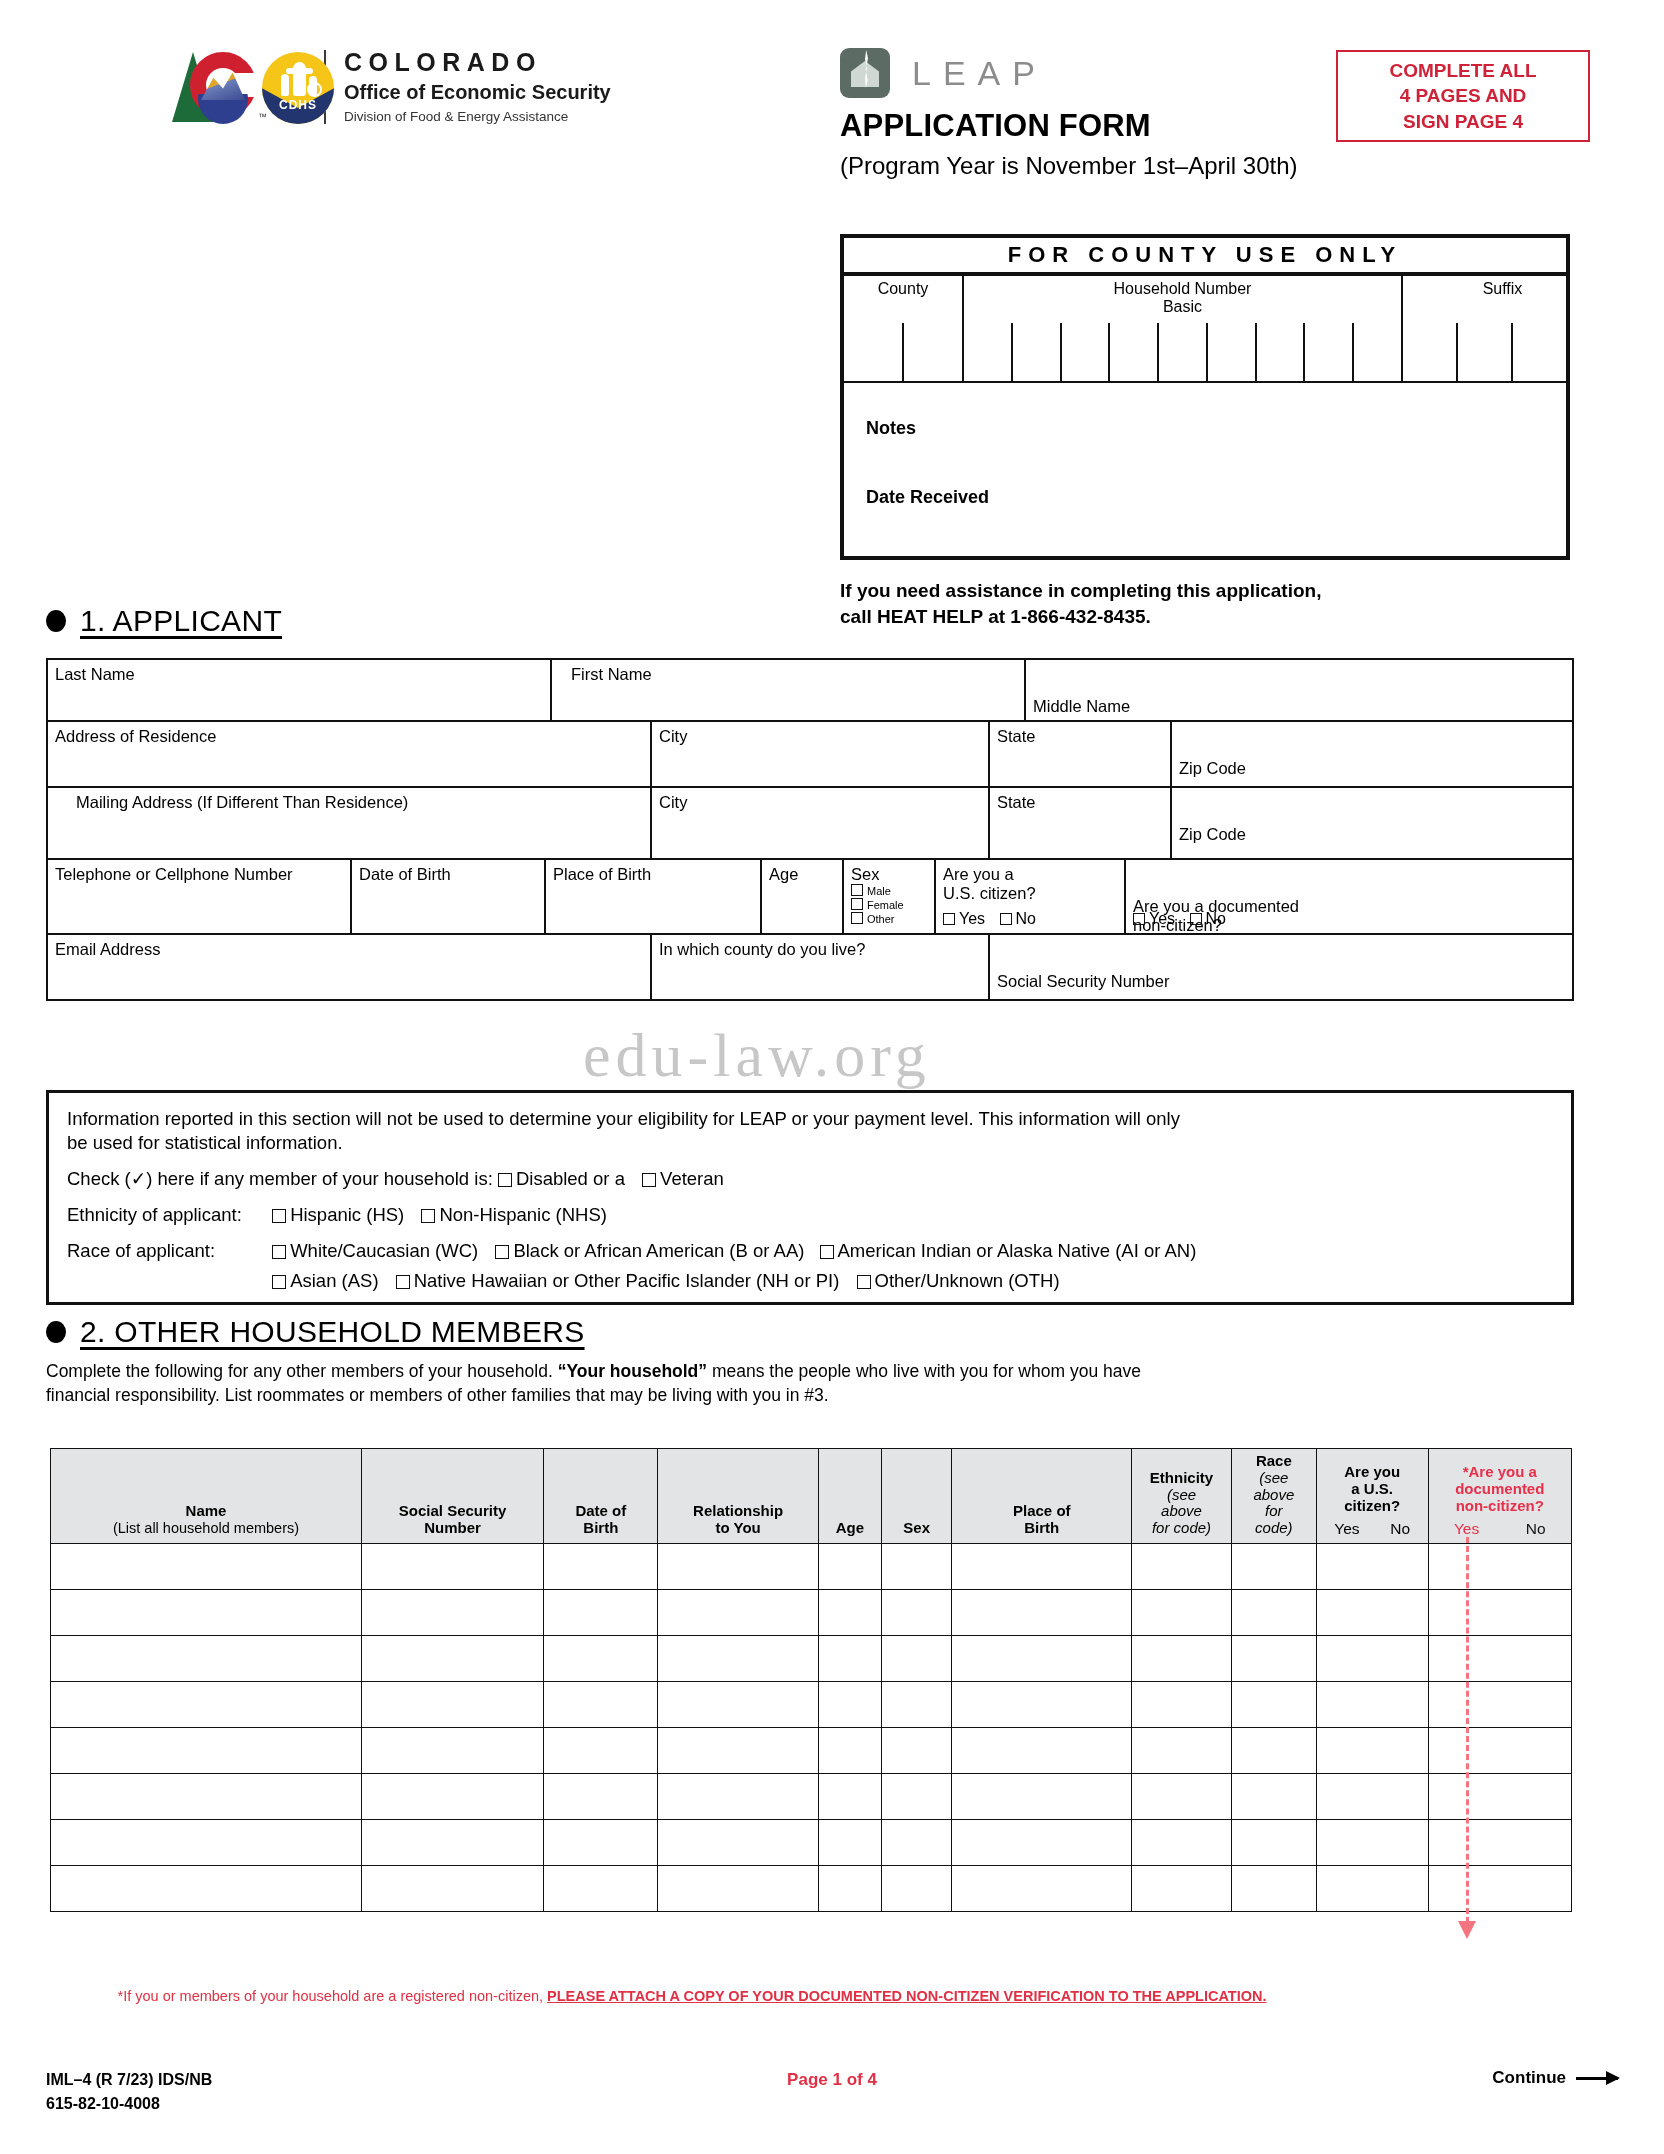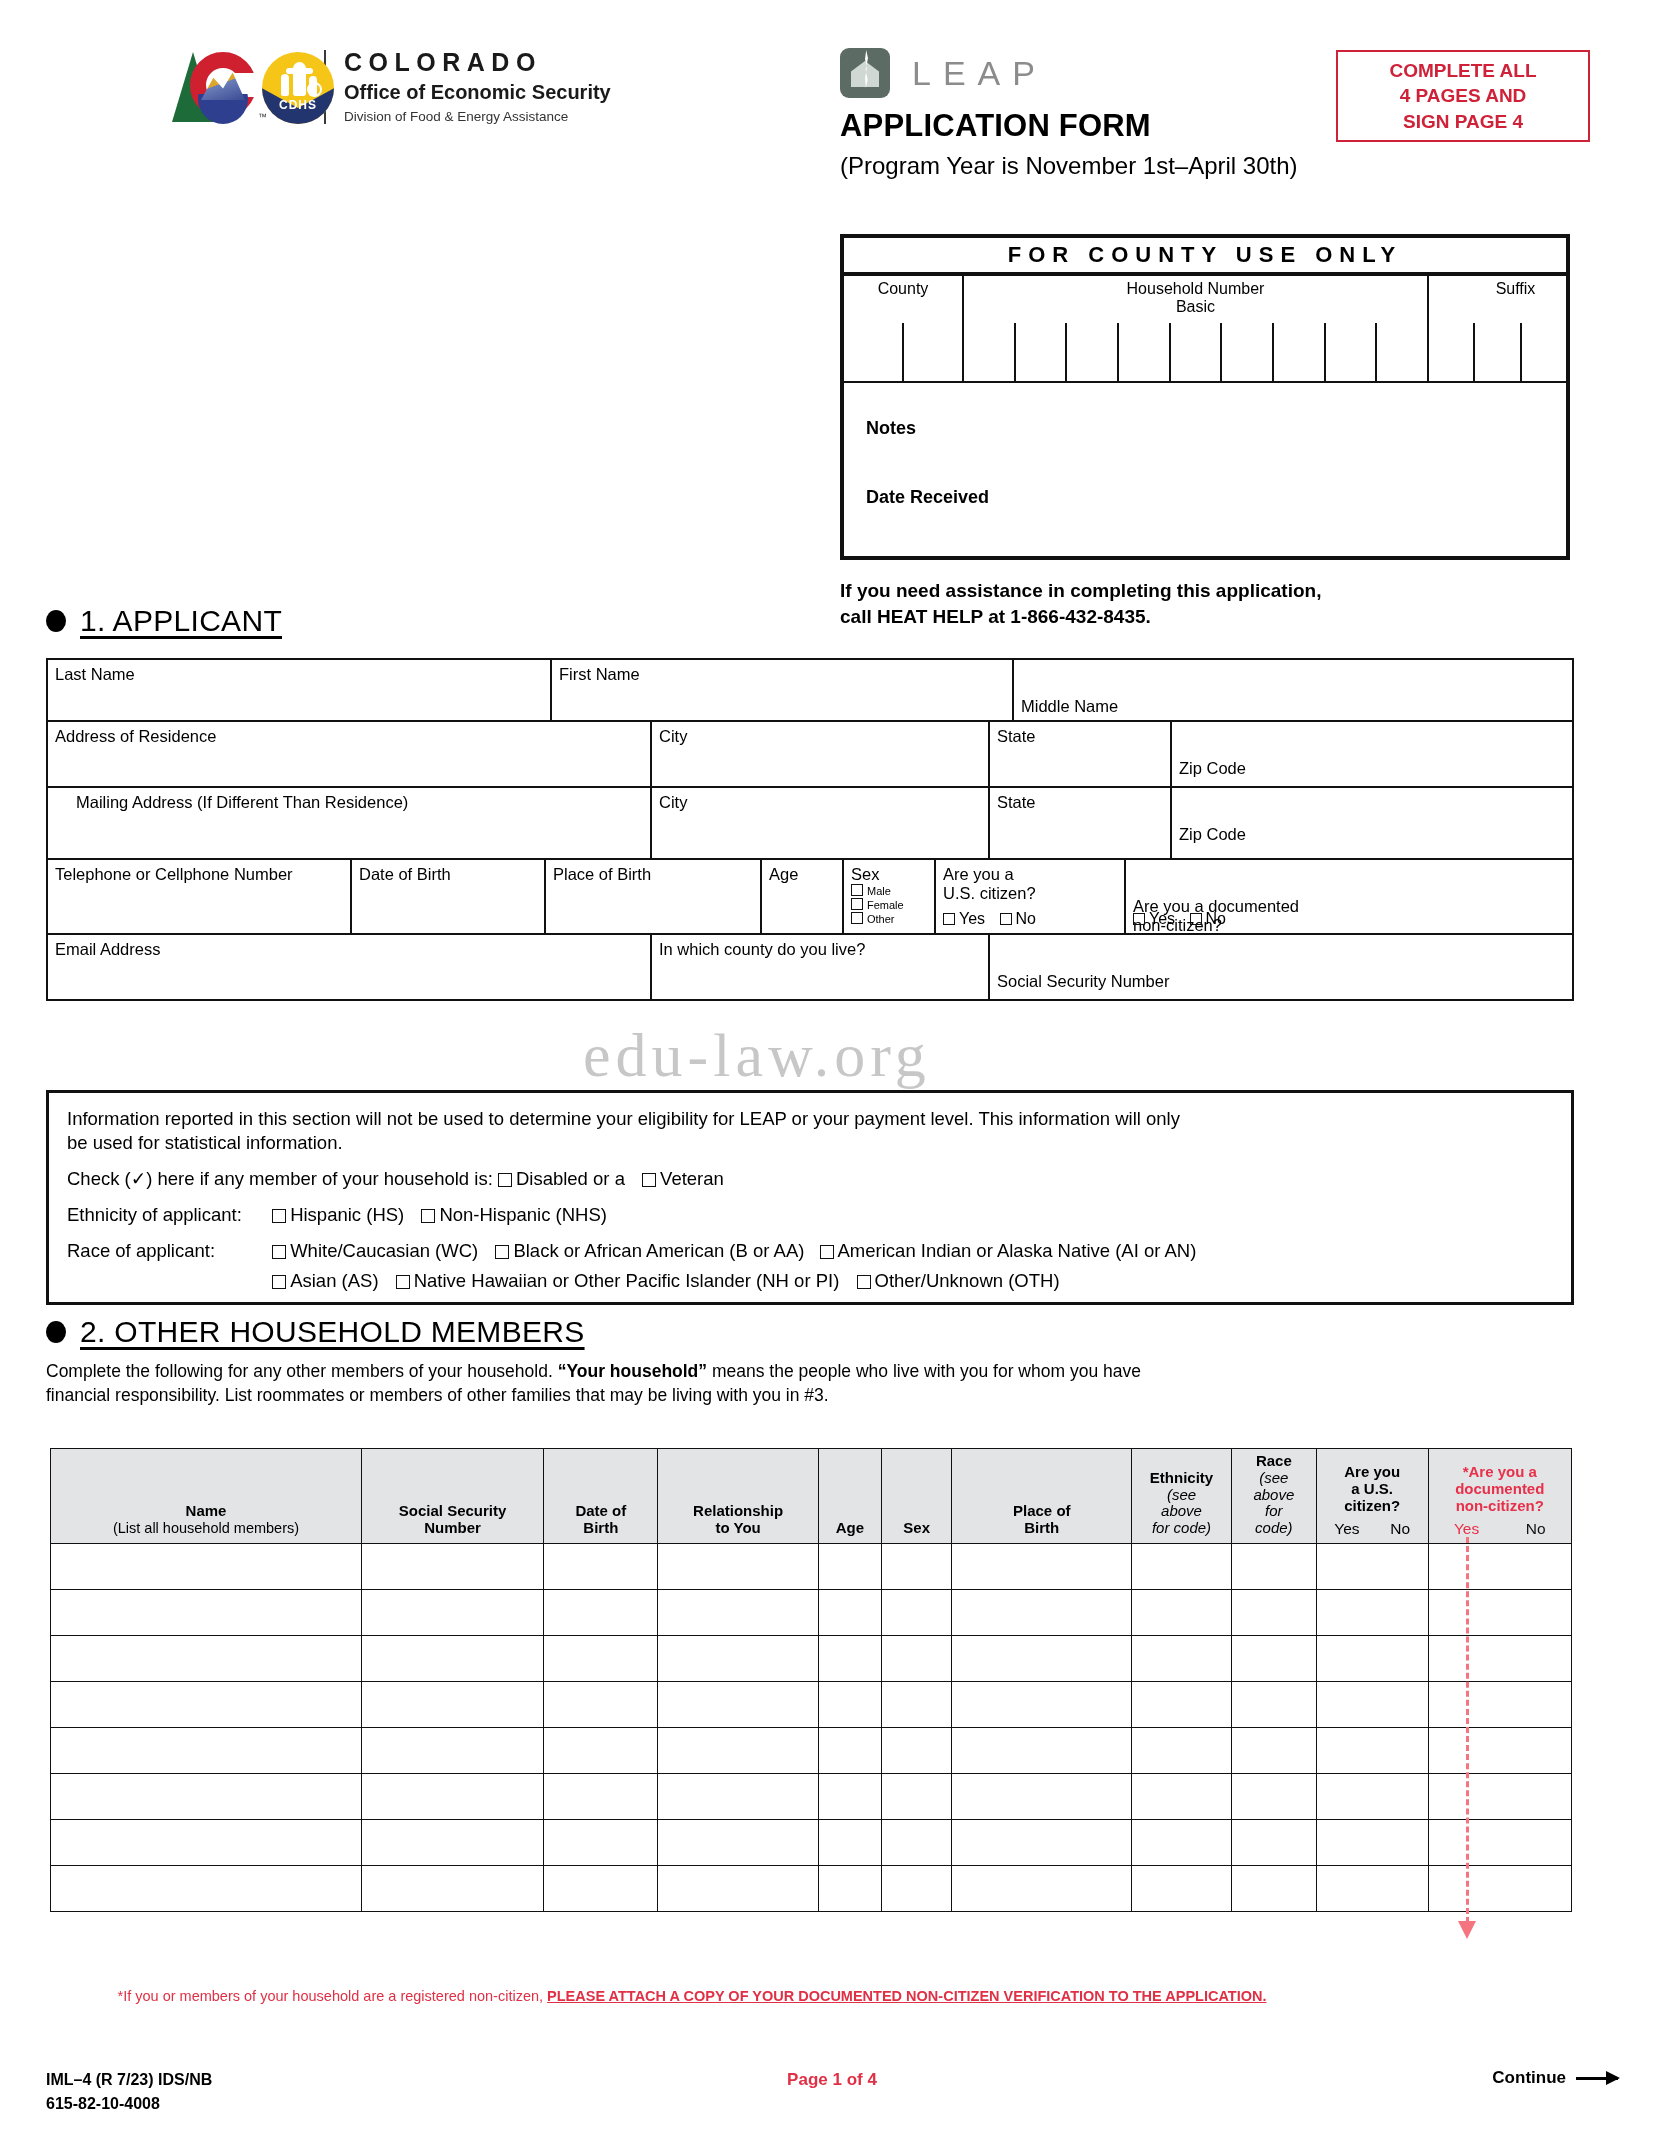--- a/index.html
+++ b/index.html
@@ -106,21 +106,21 @@
   
   .county-box{ position:absolute; left:840px; top:234px; width:730px; height:326px; border:4px solid #111; box-sizing:border-box; }
   .county-title{
     height:34px; border-bottom:4px solid #111; display:flex; align-items:center; justify-content:center;
     font-size:22px; font-weight:bold; letter-spacing:7px;
   }
   .county-cols{ display:flex; height:105px; border-bottom:2px solid #111; }
   .cc{ position:relative; box-sizing:border-box; }
   .cc.county{ width:120px; border-right:2px solid #111; }
   .cc.hh{ flex:1; border-right:2px solid #111; }
-  .cc.sfx{ width:137px;padding-left:36px; }
+  .cc.sfx{ width:163px;padding-left:36px; }
   .cc-lbl{ text-align:center; font-size:16px; padding-top:4px; line-height:1.15; }
   .ticks{ position:absolute; left:0; right:0; bottom:0; height:58px; display:flex; }
   .ticks > div{ flex:1; border-right:2px solid #111; }
   .ticks > div:last-child{ border-right:none; }
   .notes-lbl{ position:absolute; left:22px; top:180px; font-size:18px; font-weight:bold; }
   .date-lbl{ position:absolute; left:22px; top:249px; font-size:18px; font-weight:bold; }
 
   .assist{
     position:absolute; left:840px; top:578px; font-size:19px; font-weight:bold; line-height:1.35;
   }
@@ -292,21 +292,21 @@
     <div class="bullet"></div>
     <div class="sec-title">1. APPLICANT</div>
   </div>
 
   <div class="applicant">
 
     <div class="arow h-name">
       <div class="acell" style="width:504px;">
         <span>Last Name</span>
       </div>
-      <div class="acell" style="width:462px;">
+      <div class="acell" style="width:462px;margin-left:12px;">
         <span>First Name</span>
       </div>
       <div class="acell" style="flex:1;">
         <span>Middle Name</span>
       </div>
     </div>
 
     <div class="arow h-addr">
       <div class="acell" style="width:604px;">
         <span>Address of Residence</span>

